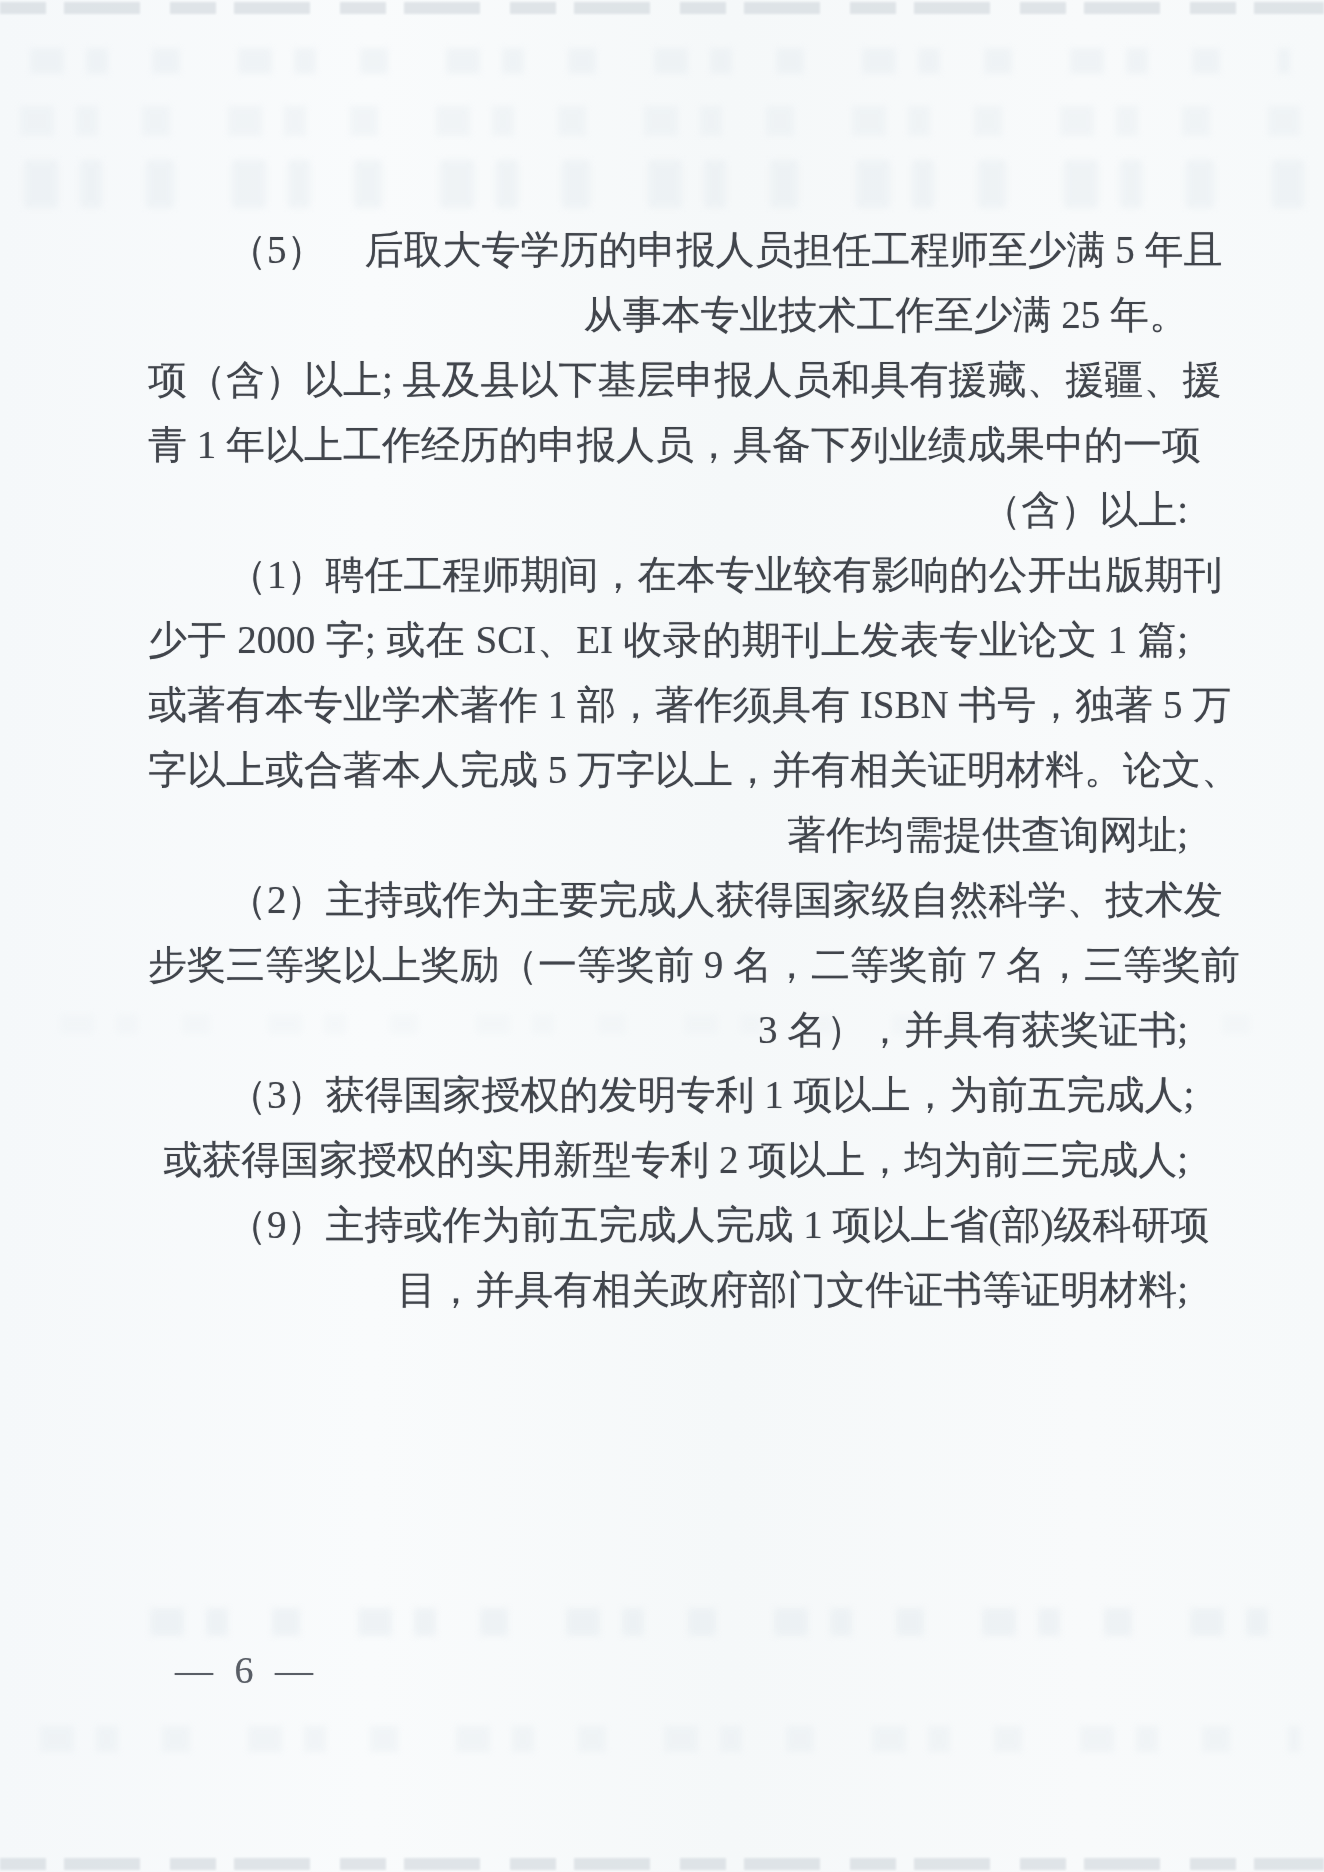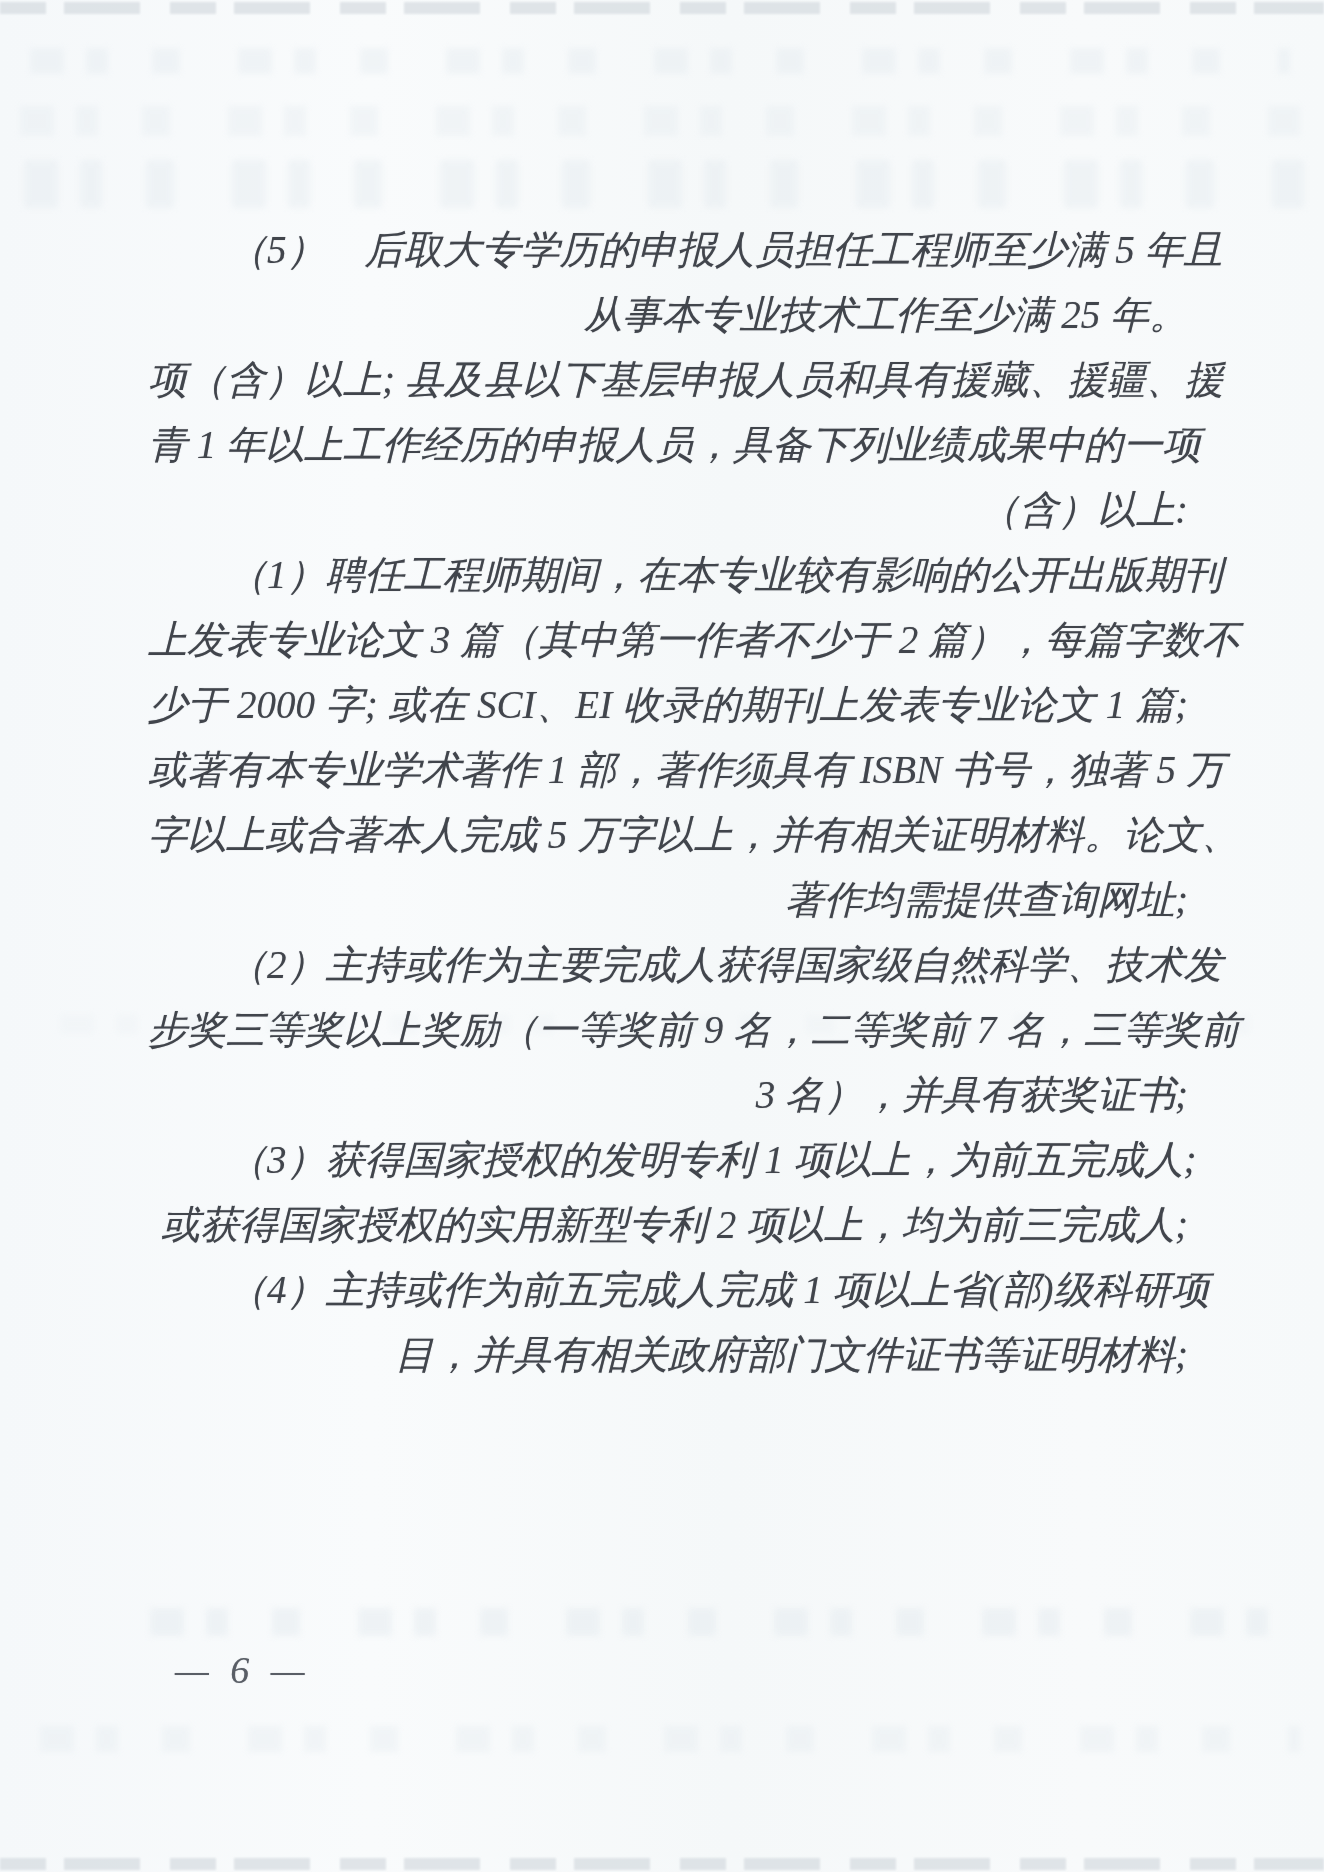--- a/index.html
+++ b/index.html
@@ -10,21 +10,20 @@
   }
   html,body{margin:0;padding:0;}
   body{
     width:1324px;height:1872px;overflow:hidden;
     font-family:"Liberation Serif","DejaVu Serif",serif;
     background:var(--bg);
   }
   .page{
     position:relative;width:1324px;height:1872px;
     background:linear-gradient(90deg,#f5f8fa 0%,#f9fbfc 28%,#f5f8f9 55%,#f8fafb 82%,#f6f9fa 100%);
-    font-style:italic;
   }
   
   .textblock{
     position:absolute;left:148px;top:217px;width:1040px;
     color:var(--ink);
   }
   .line{
     height:65px;line-height:65px;font-size:39px;
     white-space:nowrap;text-align:right;
     text-shadow:0 0 1px rgba(70,74,82,.45);
@@ -70,31 +69,30 @@
   <div class="bleed b3"></div>
   <div class="bleed b6"></div>
 
   <div class="textblock" id="textblock">
       <div class="line indent just">（5）　后取大专学历的申报人员担任工程师至少满 5 年且</div>
       <div class="line">从事本专业技术工作至少满 25 年。</div>
       <div class="line just">项（含）以上; 县及县以下基层申报人员和具有援藏、援疆、援</div>
       <div class="line just">青 1 年以上工作经历的申报人员，具备下列业绩成果中的一项</div>
       <div class="line">（含）以上:</div>
       <div class="line indent just">（1）聘任工程师期间，在本专业较有影响的公开出版期刊</div>
-      <div class="line just">上发表专业论文 3 篇（其中第一作者不少于 2 篇），每篇字数不</div>
       <div class="line just">少于 2000 字; 或在 SCI、EI 收录的期刊上发表专业论文 1 篇;</div>
       <div class="line just">或著有本专业学术著作 1 部，著作须具有 ISBN 书号，独著 5 万</div>
       <div class="line just">字以上或合著本人完成 5 万字以上，并有相关证明材料。论文、</div>
       <div class="line">著作均需提供查询网址;</div>
       <div class="line indent just">（2）主持或作为主要完成人获得国家级自然科学、技术发</div>
       <div class="line just">步奖三等奖以上奖励（一等奖前 9 名，二等奖前 7 名，三等奖前</div>
       <div class="line">3 名），并具有获奖证书;</div>
       <div class="line indent just">（3）获得国家授权的发明专利 1 项以上，为前五完成人;</div>
       <div class="line">或获得国家授权的实用新型专利 2 项以上，均为前三完成人;</div>
-      <div class="line indent just">（4）主持或作为前五完成人完成 1 项以上省(部)级科研项</div>
+      <div class="line indent just">（9）主持或作为前五完成人完成 1 项以上省(部)级科研项</div>
       <div class="line">目，并具有相关政府部门文件证书等证明材料;</div>
     </div>
 
   <div class="bleed b4"></div>
   <div class="footer">— 6 —</div>
   <div class="bleed b5"></div>
   <div class="edge bottom"></div>
 </div>
 
 </body></html>

